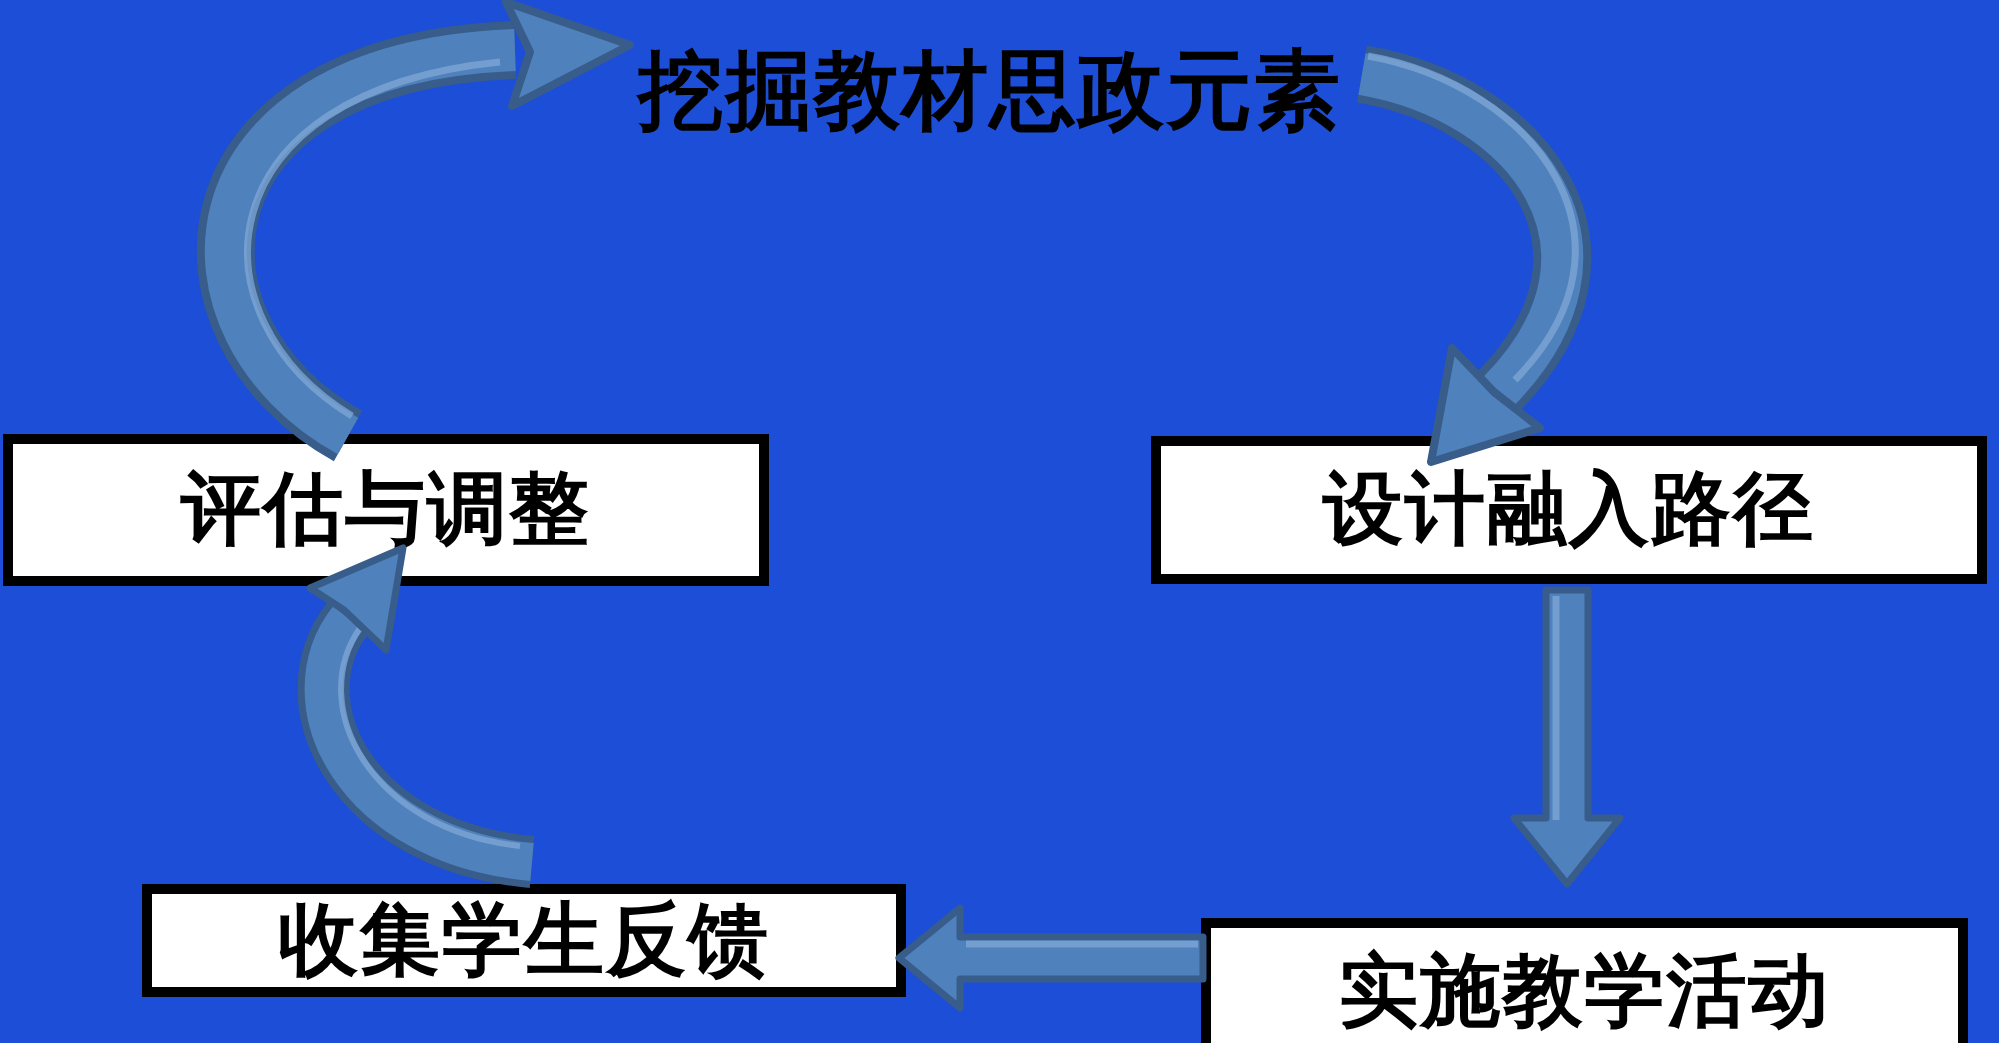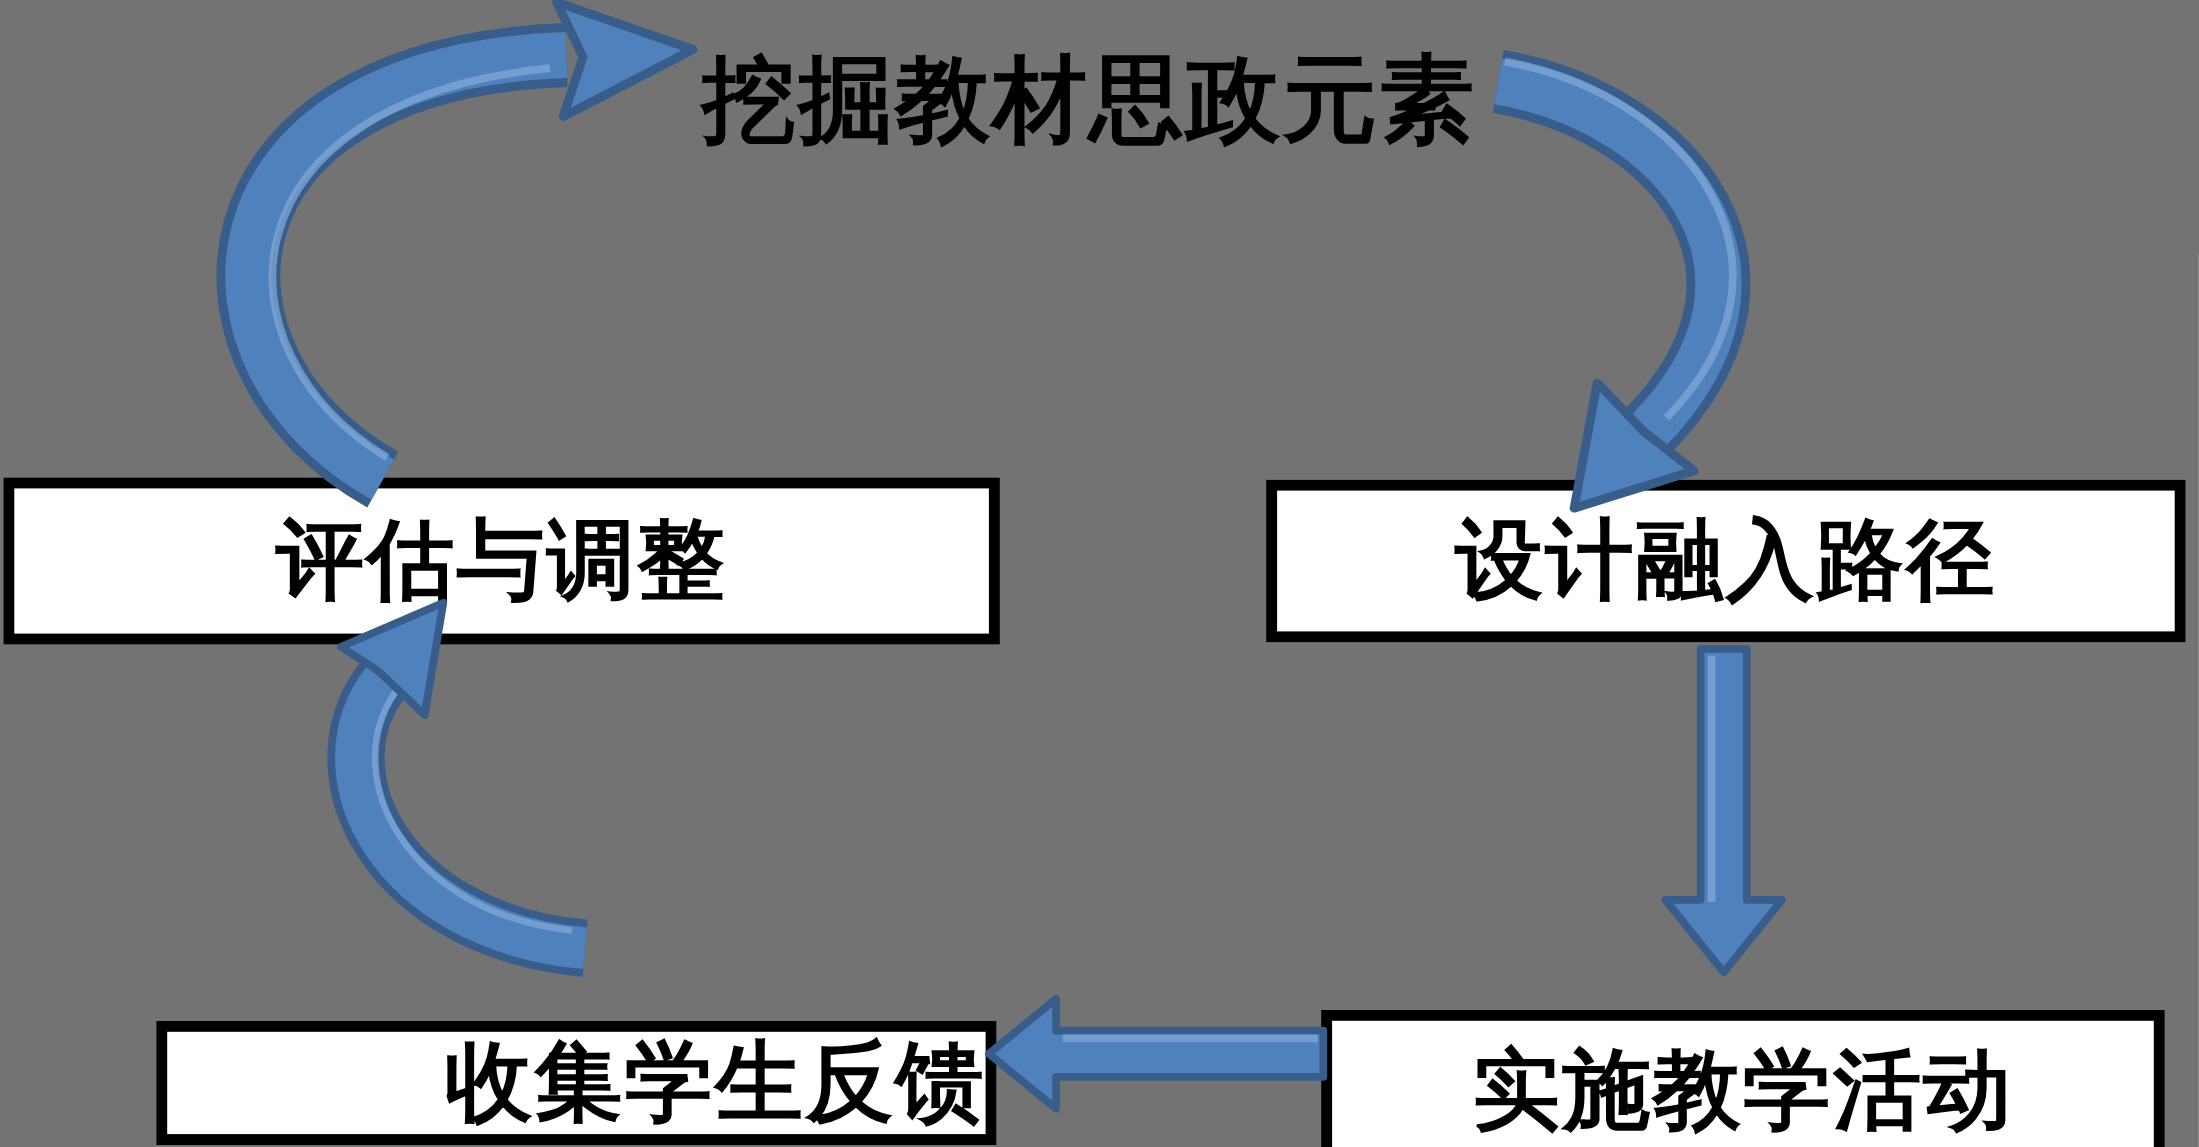--- a/index.html
+++ b/index.html
@@ -1,19 +1,19 @@
 <!DOCTYPE html>
 <html><head>
 <meta charset="utf-8">
 <style>
   html,body{margin:0;padding:0;background:#ffffff;}
   #stage{
     position:relative;
     width:1999px;height:1043px;
-    background:#737373;
+    background:#1d4ed8;
     overflow:hidden;
     font-family:"DejaVu Serif","Liberation Serif",serif;
   }
   .flow-box{
     position:absolute;
     background:#ffffff;
     border:10px solid #000000;
     box-sizing:border-box;
     display:flex;align-items:center;justify-content:center;
     z-index:1;
@@ -31,24 +31,24 @@
     display:flex;align-items:center;justify-content:center;
     font-size:86px;font-weight:bold;color:#000000;
     white-space:nowrap;letter-spacing:2px;
     z-index:3;
   }
   #arrow-layer{
     position:absolute;left:0;top:0;width:1999px;height:1043px;
     z-index:2;pointer-events:none;
   }
   
-  #box-evaluate      {left:3px;   top:434px; width:906px; height:152px;}
+  #box-evaluate      {left:3px;   top:434px; width:766px; height:152px;}
   #box-design        {left:1151px;top:436px; width:836px; height:148px;}
   #box-implement     {left:1201px;top:882px; width:767px; height:148px;margin-top:36px;}
-  #box-collect       {left:142px; top:928px; width:764px; height:113px;justify-content:flex-end;}
+  #box-collect       {left:142px; top:884px; width:764px; height:113px;}
 </style>
 </head>
 <body>
 
 <div id="stage">
 
   <div id="top-label">挖掘教材思政元素</div>
 
   <div class="flow-box" id="box-evaluate">
     <span class="box-label">评估与调整</span>

